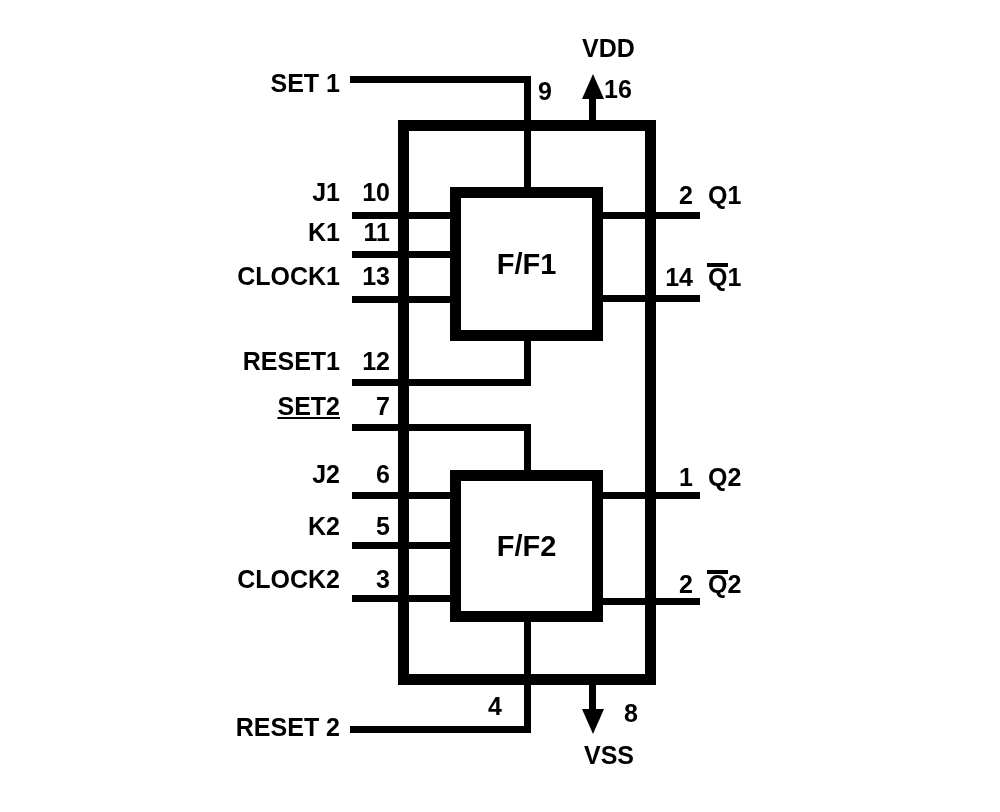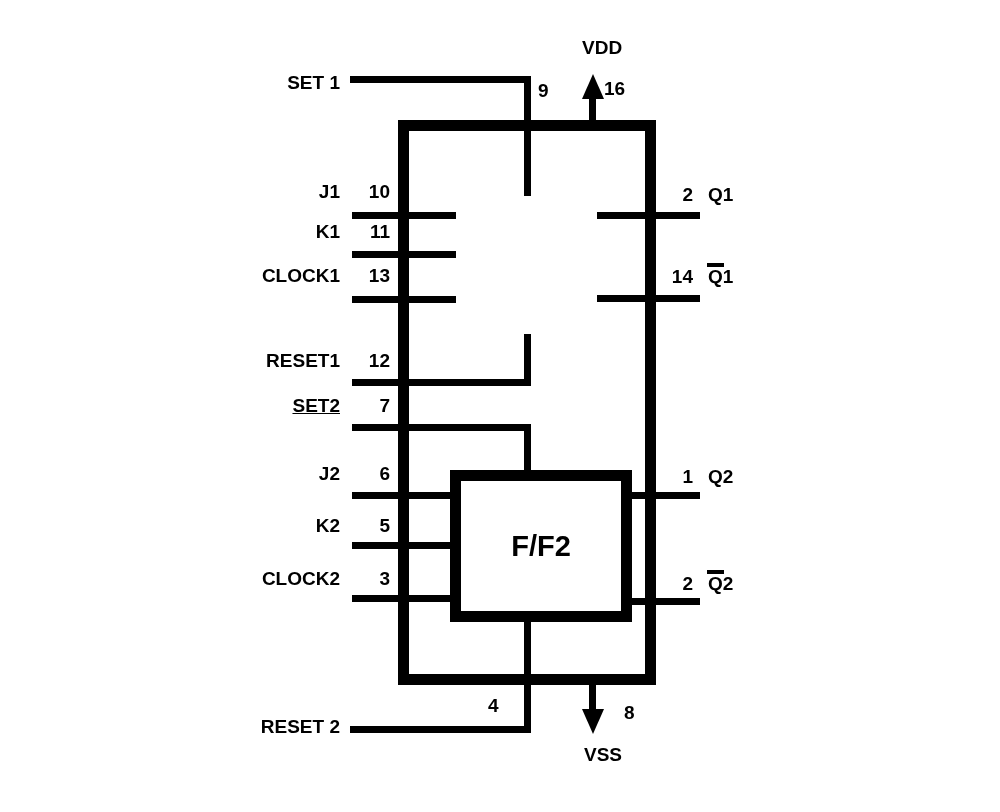--- a/index.html
+++ b/index.html
@@ -26,21 +26,21 @@
     border: 11px solid #000000;
     background: #ffffff;
     display: flex;
     align-items: center;
     justify-content: center;
   }
   .lbl {
     position: absolute;
     color: #000000;
     font-weight: bold;
-    font-size: 19px;
+    font-size: 25px;
     line-height: 28px;
     white-space: nowrap;
   }
   .blocklbl {
     color: #000000;
     font-weight: bold;
     font-size: 29px;
     line-height: 32px;
   }
   .ra-label  { right: 660px; text-align: right; }   
@@ -99,22 +99,25 @@
   <div class="wire" style="left:597px; top:492px; width:103px; height:7px;"></div>
   <div class="wire" style="left:597px; top:598px; width:103px; height:7px;"></div>
 
   <div class="wire" style="left:589px; top:94px;  width:7px; height:32px;"></div>
   <div class="arrow-up" style="left:582px; top:74px;"></div>
   <div class="wire" style="left:589px; top:678px; width:7px; height:33px;"></div>
   <div class="arrow-down" style="left:582px; top:709px;"></div>
 
   <div class="box" style="left:398px; top:120px; width:258px; height:565px; background:transparent;"></div>
 
+  <div class="box" style="left:450px; top:187px; width:153px; height:154px;">
+    <span class="blocklbl">F/F1</span>
+  </div>
 
-  <div class="box" style="left:450px; top:470px; width:182px; height:152px;">
+  <div class="box" style="left:450px; top:470px; width:153px; height:152px;">
     <span class="blocklbl">F/F2</span>
   </div>
 
   <div class="lbl ra-label" style="top:69px;">SET 1</div>
   <div class="lbl ra-label" style="top:178px;">J1</div>
   <div class="lbl ra-label" style="top:218px;">K1</div>
   <div class="lbl ra-label" style="top:262px;">CLOCK1</div>
   <div class="lbl ra-label" style="top:347px;">RESET1</div>
   <div class="lbl ra-label" style="top:392px;text-decoration:underline;">SET2</div>
   <div class="lbl ra-label" style="top:460px;">J2</div>

